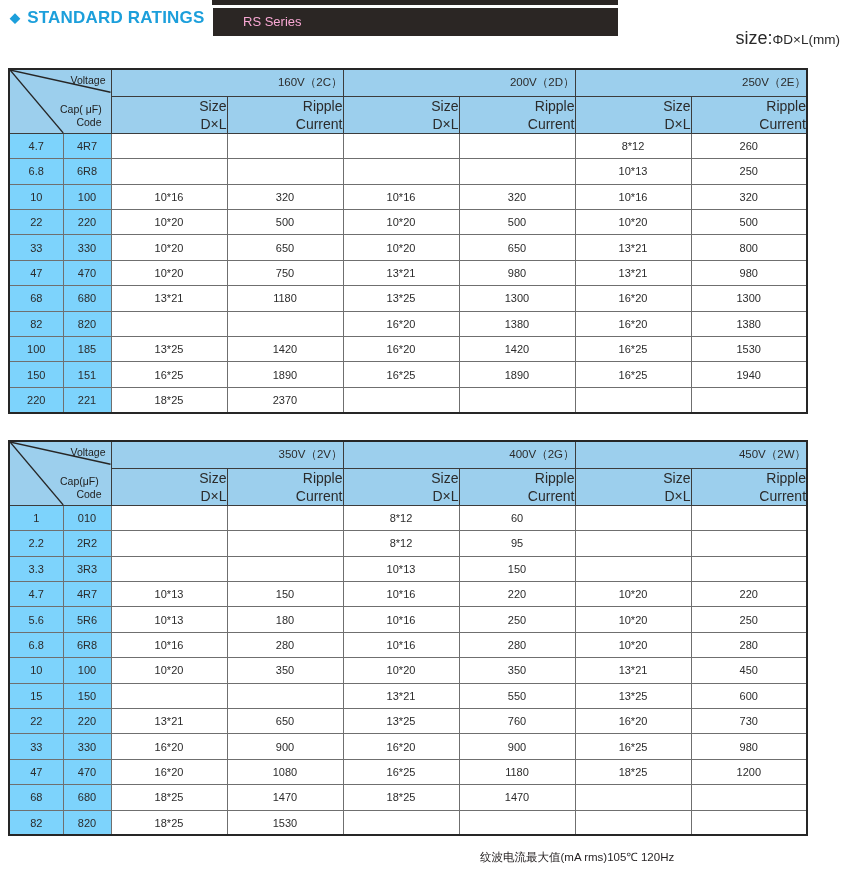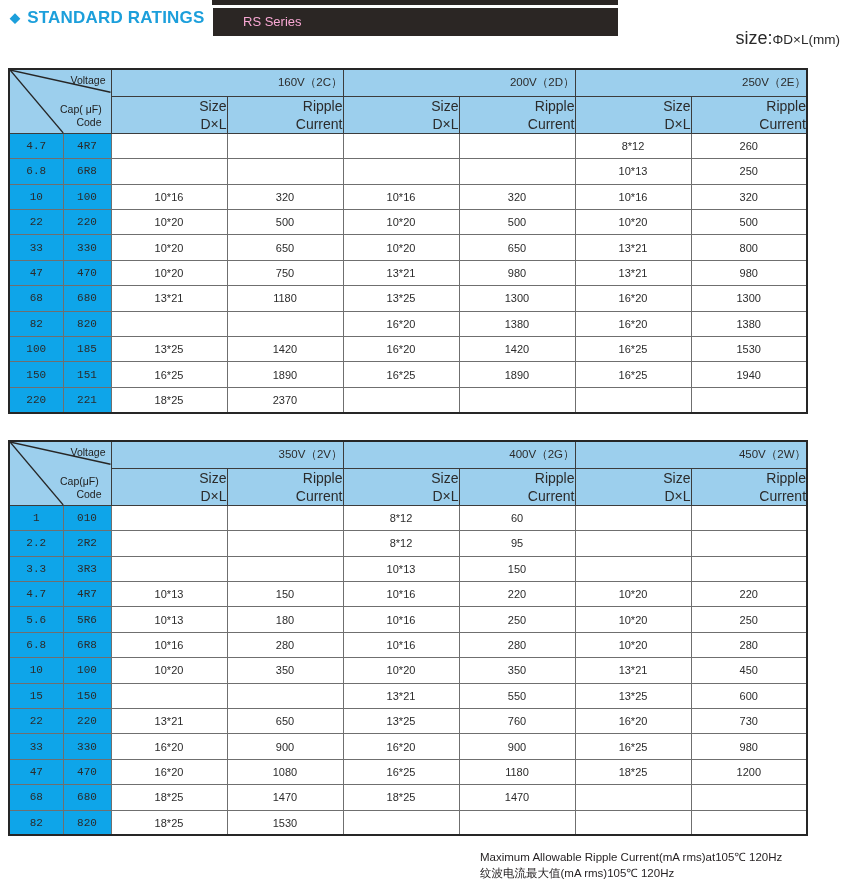--- a/index.html
+++ b/index.html
@@ -26,21 +26,21 @@
   col.c-cap  { width:54px; }
   col.c-code { width:48px; }
   col.c-data { width:116px; }
   th, td { border:1px solid #6f6f6f; text-align:center; vertical-align:middle;
     font-weight:normal; font-size:11px; overflow:hidden; }
   thead th { border-color:#3c3c3c;text-align:right; }
   .blue { background:#9ccfed; }
   tr.vrow th { height:27px; font-size:11.5px; }
   tr.srow th { height:32px; line-height:1.3; font-size:14px; }
   tbody td { height:25.4px; background:#ffffff; }
-  tbody td.blue { background:#0ea5e9;font-family:Liberation Mono, monospace; }
+  tbody td.blue { background:#7dd3fc; }
   .group-start { border-left:1.8px solid #2a2a2a !important; }
   tbody tr:first-child td { border-top:1.6px solid #2f2f2f; }
 
   
   th.corner { position:relative; padding:0; }
   th.corner svg { position:absolute; inset:0; width:100%; height:100%; }
   th.corner .lbl { position:absolute; font-size:10.5px; color:#222; }
   .lbl-voltage { top:4px; right:5px; }
   .lbl-cap { bottom:18px; left:4px;margin-left:46px; }
   .lbl-code { bottom:5px; right:9px; }
@@ -377,15 +377,14 @@
           <td class="group-start"></td>
           <td></td>
           <td class="group-start"></td>
           <td></td>
         </tr>
       </tbody>
   </table>
 </div>
 
 <div class="footer-note">
-  <div>Maximum Allowable Ripple Current(mA rms)at105℃ 120Hz</div>
   <div>纹波电流最大值(mA rms)105℃ 120Hz</div>
 </div>
 
 </body></html>

